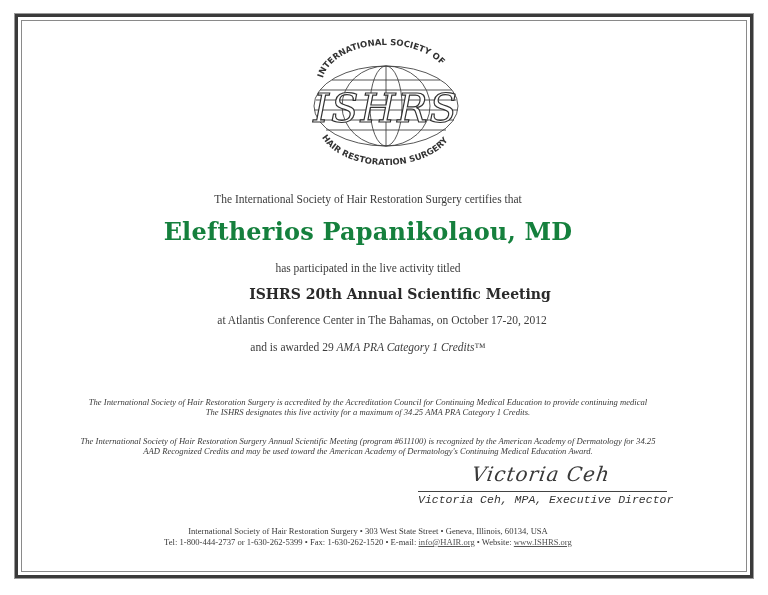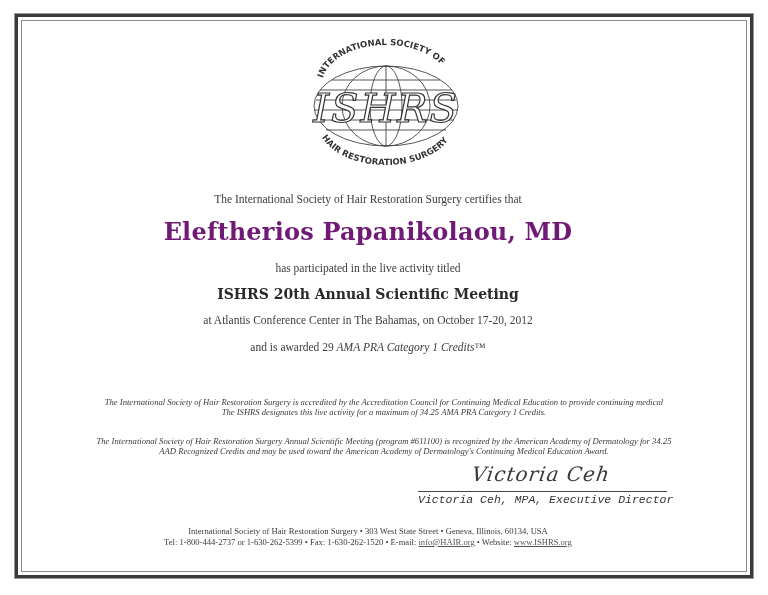--- a/index.html
+++ b/index.html
@@ -2,27 +2,27 @@
 <html><head>
 <meta charset="utf-8">
 <style>
   html, body { margin:0; padding:0; }
   body { width:768px; height:595px; background:#ffffff; position:relative; overflow:hidden; font-family:"DejaVu Serif", serif; color:#2b2b2b; }
   .frame-outer { position:absolute; left:15px; top:14px; width:732px; height:558px; border:3px solid #3a3a3a; box-shadow: 0 0 0 1px #9a9a9a; }
   .frame-inner { position:absolute; left:21px; top:20px; width:724px; height:550px; border:1px solid #8a8a8a; }
   .logo { position:absolute; left:300px; top:38px; width:172px; height:132px; }
   .center { position:absolute; left:0; width:736px; text-align:center; white-space:nowrap; }
   .certifies { top:193px; font-size:11px; color:#3c3c3c; font-family:"Liberation Serif", serif; font-size:11.5px; }
-  .recipient { top:217px; font-size:24px; font-weight:bold; color:#701a75; font-family:"DejaVu Serif", serif; letter-spacing:0.2px; }
+  .recipient { top:217px; font-size:24px; font-weight:bold; color:#15803d; font-family:"DejaVu Serif", serif; letter-spacing:0.2px; }
   .participated { top:262px; font-size:11.5px; color:#3c3c3c; font-family:"Liberation Serif", serif; }
-  .activity { top:286px; font-size:14px; font-weight:bold; color:#2a2a2a; font-family:"DejaVu Serif", serif; }
-  .location { top:314px; font-size:11px; color:#3c3c3c; font-family:"Liberation Serif", serif; font-size:11.5px; }
+  .activity { top:286px; font-size:14px; font-weight:bold; color:#2a2a2a; font-family:"DejaVu Serif", serif;margin-left:32px; }
+  .location { top:314px; font-size:11px; color:#3c3c3c; font-family:"Liberation Serif", serif; font-size:11.5px;padding-left:14px; }
   .award { top:341px; font-size:11.5px; color:#3c3c3c; font-family:"Liberation Serif", serif; }
   .award i { font-style:italic; }
-  .fine { font-family:"Liberation Serif", serif; font-style:italic; font-size:8.6px; color:#3a3a3a; line-height:10.4px;margin-left:16px; }
+  .fine { font-family:"Liberation Serif", serif; font-style:italic; font-size:8.6px; color:#3a3a3a; line-height:10.4px; }
   .accr1 { top:397px; }
   .accr2 { top:436px; }
   .sig-line { position:absolute; left:418px; top:491px; width:249px; height:0; border-top:1px solid #444; }
   .sig-script { position:absolute; left:472px; top:462px; font-family:"DejaVu Serif", serif; font-style:italic; font-size:20px; color:#3a3a3a; transform:skewX(-8deg); letter-spacing:1px; }
   .sig-name { position:absolute; left:418px; top:493px; font-family:Liberation Mono, monospace; font-style:italic; font-size:11.5px; color:#333; }
   .footer { font-family:"Liberation Serif", serif; font-size:8.6px; color:#3a3a3a; line-height:11px; }
   .footer1 { top:526px; }
   .footer2 { top:537px; }
   .footer a { color:#555; text-decoration:underline; }
 </style>

